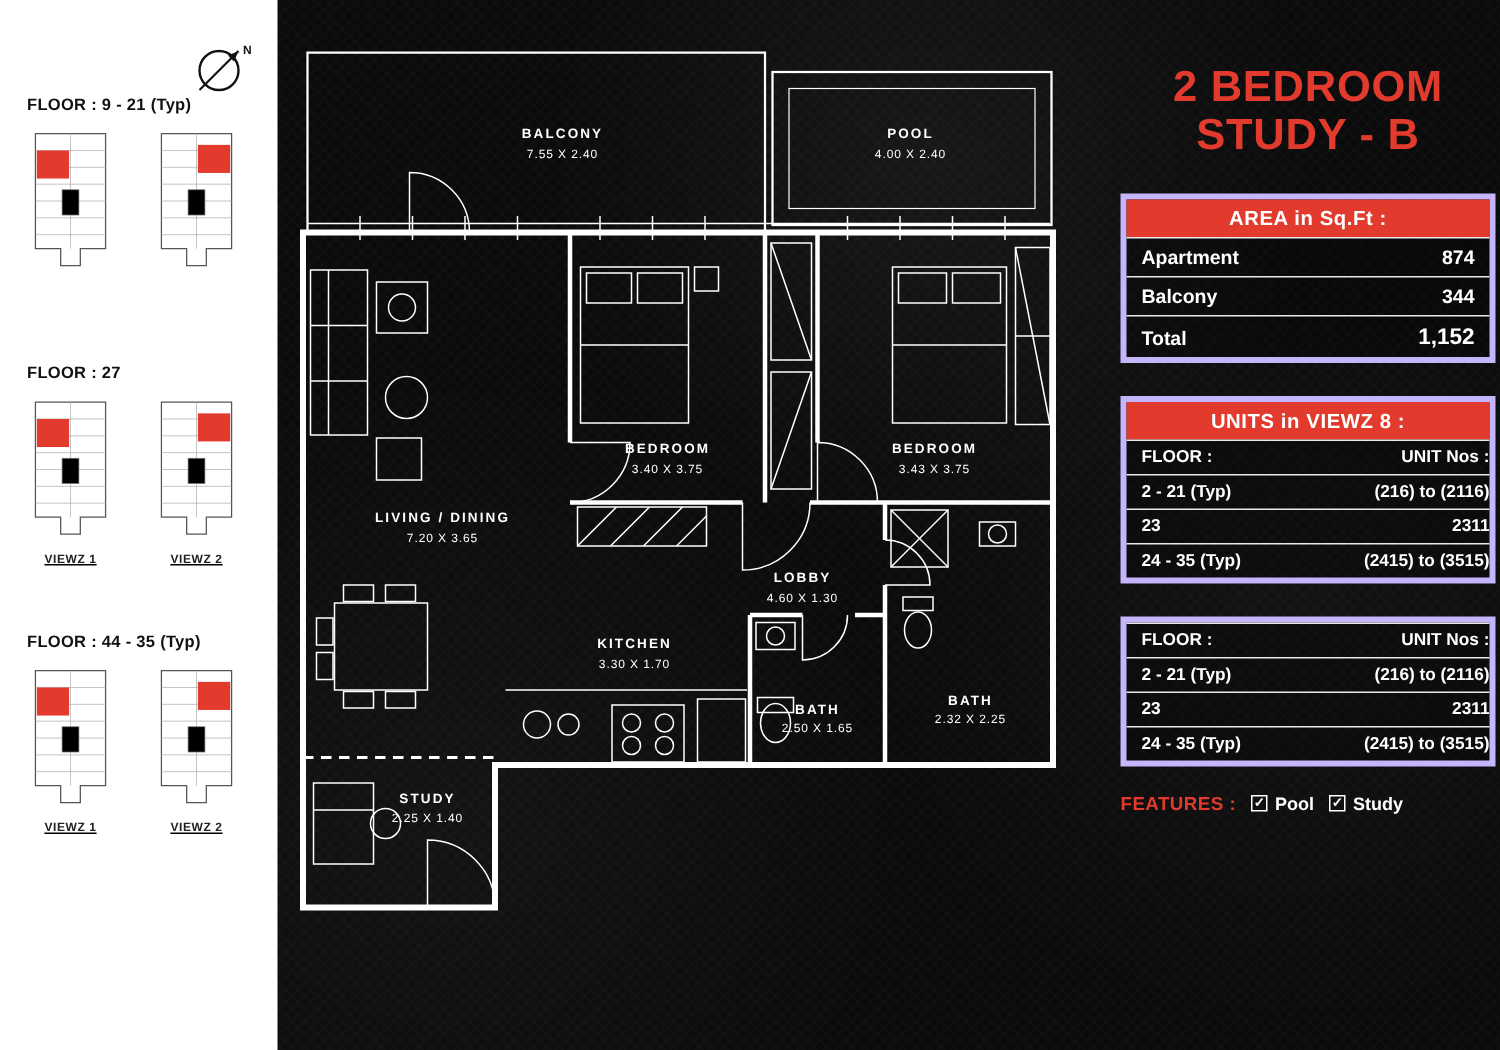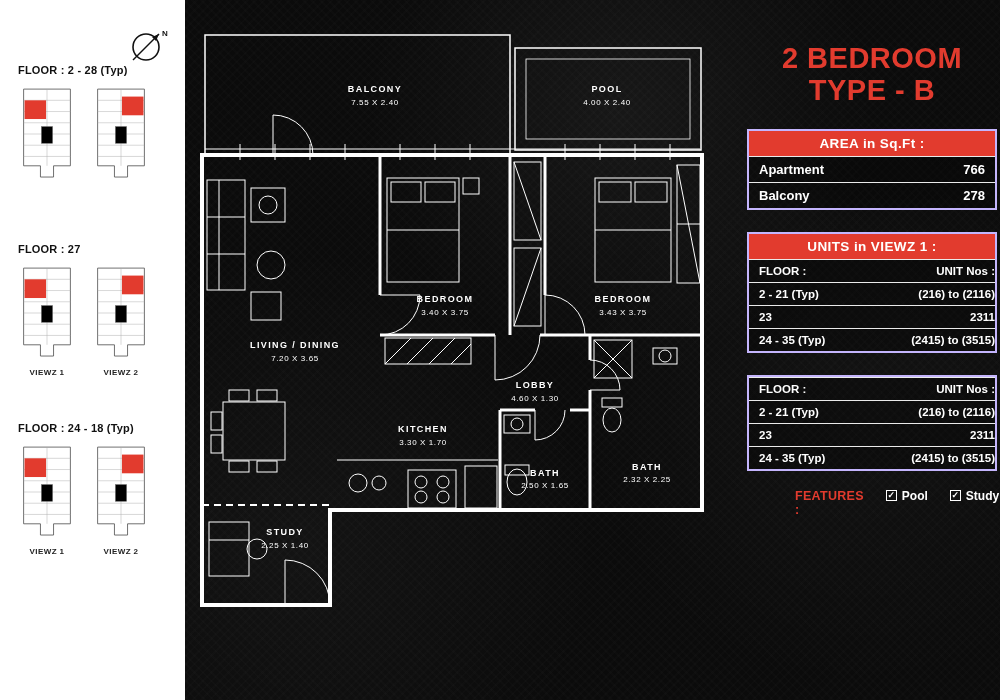--- a/index.html
+++ b/index.html
@@ -19,62 +19,62 @@
       #0b0b0b;
   }
   
   .sidebar{
     position:absolute;left:0;top:0;width:185px;height:700px;background:#ffffff;
     box-sizing:border-box;padding:64px 10px 0 18px;z-index:2;
   }
   .compass{position:absolute;top:24px;right:14px;width:46px;height:46px;}
   .floor-section{margin-bottom:44px;}
   .floor-label{font-size:11px;font-weight:bold;color:#111;margin-bottom:8px;letter-spacing:0.2px;}
-  .views-row{display:flex;gap:16px;}
+  .views-row{display:flex;gap:26px;text-decoration:underline;}
   .view-block{display:flex;flex-direction:column;align-items:center;width:58px;}
   .view-block svg{width:58px;height:100px;}
   .view-label{font-size:8px;font-weight:bold;color:#222;margin-top:5px;min-height:10px;letter-spacing:0.4px;}
   .unit-red{fill:#e23b2e;stroke:none;}
   
   .floorplan{position:absolute;left:195px;top:30px;width:530px;height:590px;z-index:1;}
   .lbl-name{font-size:9px;font-weight:bold;letter-spacing:1.4px;}
   .lbl-dims{font-size:8px;letter-spacing:0.6px;}
   
   .right-panel{position:absolute;left:747px;top:42px;width:250px;z-index:1;color:#fff;}
   .plan-title{color:#e23b2e;font-weight:bold;font-size:29px;line-height:1.12;text-align:center;letter-spacing:0.5px;}
-  .tbl{border:2px solid #c4b5fd;margin-top:22px;background:rgba(0,0,0,0.25);}
+  .tbl{border:4px solid #c4b5fd;margin-top:22px;background:rgba(0,0,0,0.25);}
   .tbl-header{background:#e23b2e;color:#ffffff;font-weight:bold;font-size:13.5px;text-align:center;padding:5px 0;letter-spacing:0.4px;}
   .tbl-row{display:flex;justify-content:space-between;align-items:flex-end;padding:5px 10px;font-size:13px;font-weight:bold;border-top:1px solid #eaeaea;gap:18px;}
   .tbl-row .val{text-align:right;}
   .total-val{font-size:15px;}
   .u-row{display:flex;align-items:center;border-top:1px solid #eaeaea;font-weight:bold;}
   .u-floor{width:45%;padding:5px 0 5px 10px;font-size:11.5px;text-align:left;}
   .u-units{width:55%;padding:5px 0;font-size:11.5px;text-align:right;}
   .u-head{font-size:12px;gap:44px;}
-  .features-row{display:flex;align-items:flex-start;gap:22px;margin-top:18px;margin-left:48px;}
+  .features-row{display:flex;align-items:center;gap:10px;margin-top:18px;}
   .features-label{color:#e23b2e;font-weight:bold;font-size:12.5px;letter-spacing:0.3px;}
   .feature{display:flex;align-items:center;gap:5px;font-size:12px;font-weight:bold;color:#fff;}
   .checkbox{width:11px;height:11px;border:1px solid #ffffff;display:flex;align-items:center;justify-content:center;font-size:9px;line-height:1;color:#fff;box-sizing:border-box;}
 </style>
 </head>
 <body>
 
 <div class="main-bg"></div>
 
 <div class="sidebar">
 
   <svg class="compass" viewBox="0 0 46 46">
     <circle cx="21" cy="23" r="13" fill="none" stroke="#111" stroke-width="1.6"></circle>
     <line x1="8" y1="36" x2="34" y2="10" stroke="#111" stroke-width="1.4"></line>
     <polygon points="34,10 27,13 31,17" fill="#111"></polygon>
     <text x="37" y="12" font-size="8" font-weight="bold" fill="#111">N</text>
   </svg>
 
   <div class="floor-section">
-    <div class="floor-label">FLOOR : 2 - 28 (Typ)</div>
+    <div class="floor-label">FLOOR : 9 - 21 (Typ)</div>
     <div class="views-row">
       <div class="view-block">
         <svg viewBox="0 0 62 104">
           <g stroke="#555" fill="none" stroke-width="0.9">
             <path d="M6,4 H56 V86 H38 V98 H24 V86 H6 Z"></path>
           </g>
           <g stroke="#aaa" stroke-width="0.5">
             <line x1="31" y1="4" x2="31" y2="86"></line>
             <line x1="6" y1="16" x2="56" y2="16"></line>
               <line x1="6" y1="28" x2="56" y2="28"></line>
@@ -148,21 +148,21 @@
             <rect x="25" y="44" width="12" height="18" stroke="#777"></rect>
           </g>
           <rect class="unit-red" x="32" y="12" width="23" height="20"></rect>
         </svg>
         <span class="view-label">VIEWZ 2</span>
       </div>
     </div>
   </div>
 
   <div class="floor-section">
-    <div class="floor-label">FLOOR : 24 - 18 (Typ)</div>
+    <div class="floor-label">FLOOR : 44 - 35 (Typ)</div>
     <div class="views-row">
       <div class="view-block">
         <svg viewBox="0 0 62 104">
           <g stroke="#555" fill="none" stroke-width="0.9">
             <path d="M6,4 H56 V86 H38 V98 H24 V86 H6 Z"></path>
           </g>
           <g stroke="#aaa" stroke-width="0.5">
             <line x1="31" y1="4" x2="31" y2="86"></line>
             <line x1="6" y1="16" x2="56" y2="16"></line>
               <line x1="6" y1="28" x2="56" y2="28"></line>
@@ -357,37 +357,41 @@
     <text class="lbl-name" x="452" y="440">BATH</text>
     <text class="lbl-dims" x="452" y="452">2.32 X 2.25</text>
     <text class="lbl-name" x="90" y="505">STUDY</text>
     <text class="lbl-dims" x="90" y="518">2.25 X 1.40</text>
   </g>
 </svg>
 
 <div class="right-panel">
   <div class="plan-title">
     <div>2 BEDROOM</div>
-    <div>TYPE - B</div>
+    <div>STUDY - B</div>
   </div>
 
   <div class="tbl">
     <div class="tbl-header">AREA in Sq.Ft :</div>
     <div class="tbl-row">
       <span>Apartment</span>
-      <span class="val">766</span>
+      <span class="val">874</span>
     </div>
     <div class="tbl-row">
       <span>Balcony</span>
-      <span class="val">278</span>
+      <span class="val">344</span>
+    </div>
+    <div class="tbl-row">
+      <span>Total</span>
+      <span class="val total-val">1,152</span>
     </div>
   </div>
 
   <div class="tbl">
-    <div class="tbl-header">UNITS in VIEWZ 1 :</div>
+    <div class="tbl-header">UNITS in VIEWZ 8 :</div>
     <div class="u-row u-head">
       <span class="u-floor">FLOOR :</span>
       <span class="u-units">UNIT Nos :</span>
     </div>
     <div class="u-row">
       <span class="u-floor">2 - 21 (Typ)</span>
       <span class="u-units">(216) to (2116)</span>
     </div>
     <div class="u-row">
       <span class="u-floor">23</span>

